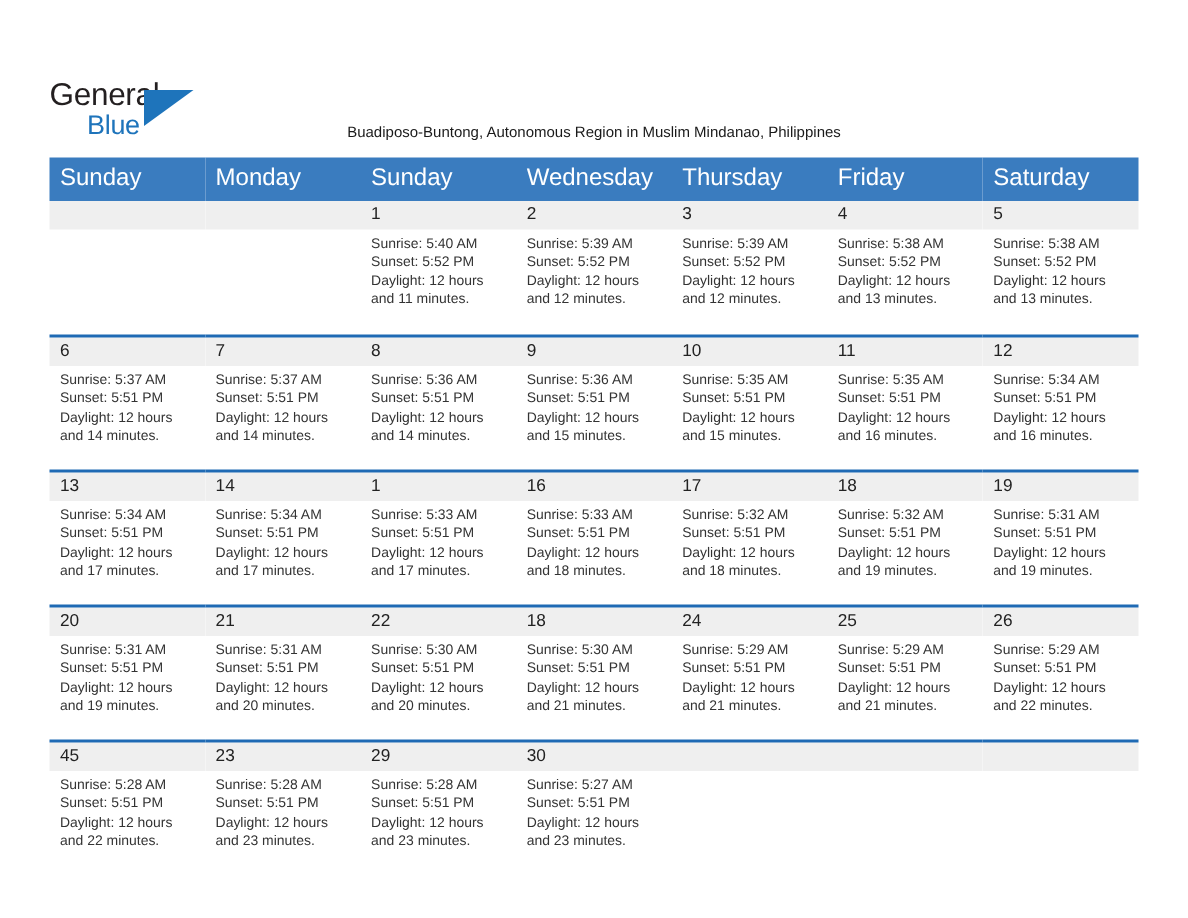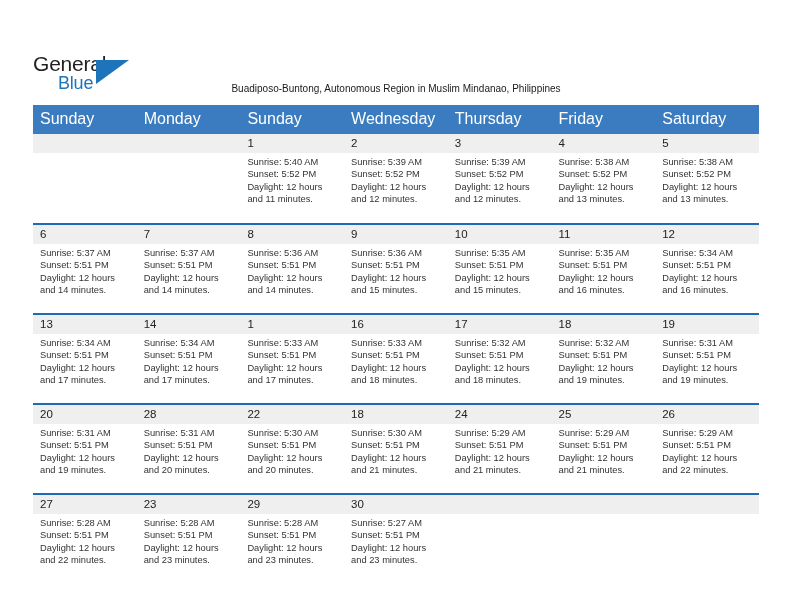--- a/index.html
+++ b/index.html
@@ -343,21 +343,21 @@
           <td>
             <span class="daynum">20</span>
             <div class="details">
               <div>Sunrise: 5:31 AM</div>
               <div>Sunset: 5:51 PM</div>
               <div>Daylight: 12 hours</div>
               <div>and 19 minutes.</div>
             </div>
           </td>
           <td>
-            <span class="daynum">28</span>
+            <span class="daynum">21</span>
             <div class="details">
               <div>Sunrise: 5:31 AM</div>
               <div>Sunset: 5:51 PM</div>
               <div>Daylight: 12 hours</div>
               <div>and 20 minutes.</div>
             </div>
           </td>
           <td>
             <span class="daynum">22</span>
             <div class="details">
@@ -399,21 +399,21 @@
             <div class="details">
               <div>Sunrise: 5:29 AM</div>
               <div>Sunset: 5:51 PM</div>
               <div>Daylight: 12 hours</div>
               <div>and 22 minutes.</div>
             </div>
           </td>
         </tr>
         <tr class="week">
           <td>
-            <span class="daynum">27</span>
+            <span class="daynum">45</span>
             <div class="details">
               <div>Sunrise: 5:28 AM</div>
               <div>Sunset: 5:51 PM</div>
               <div>Daylight: 12 hours</div>
               <div>and 22 minutes.</div>
             </div>
           </td>
           <td>
             <span class="daynum">23</span>
             <div class="details">

